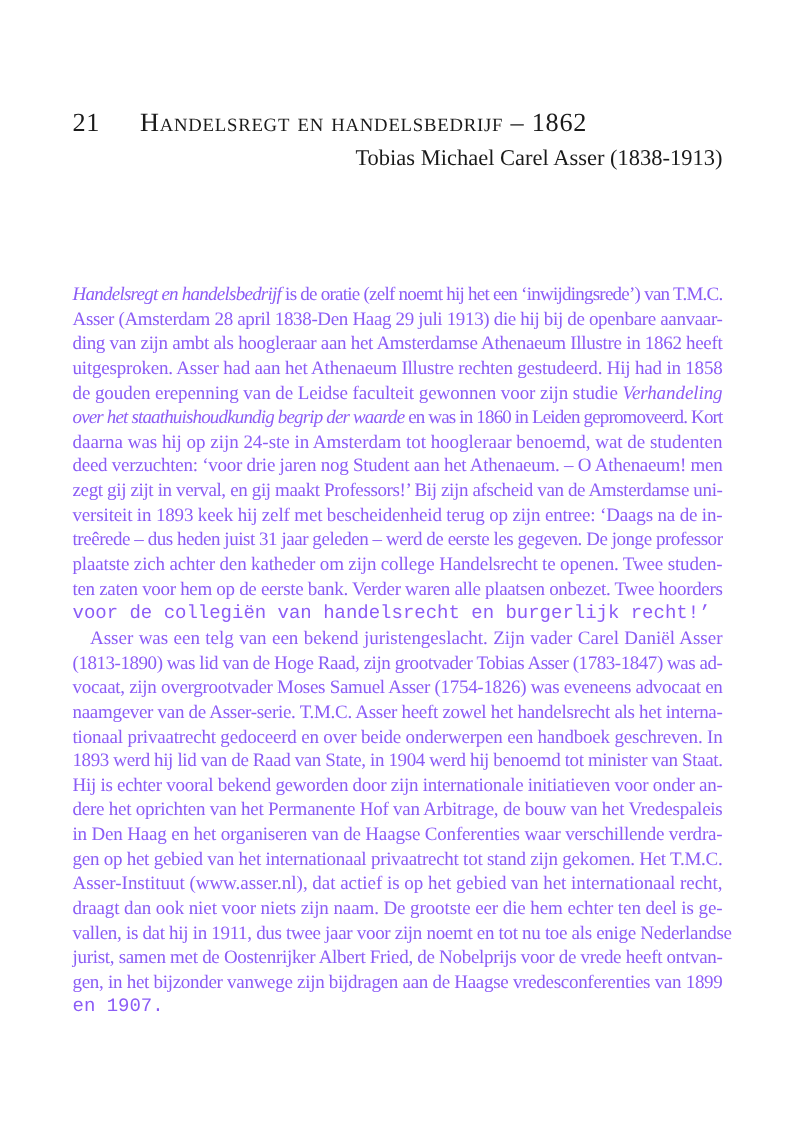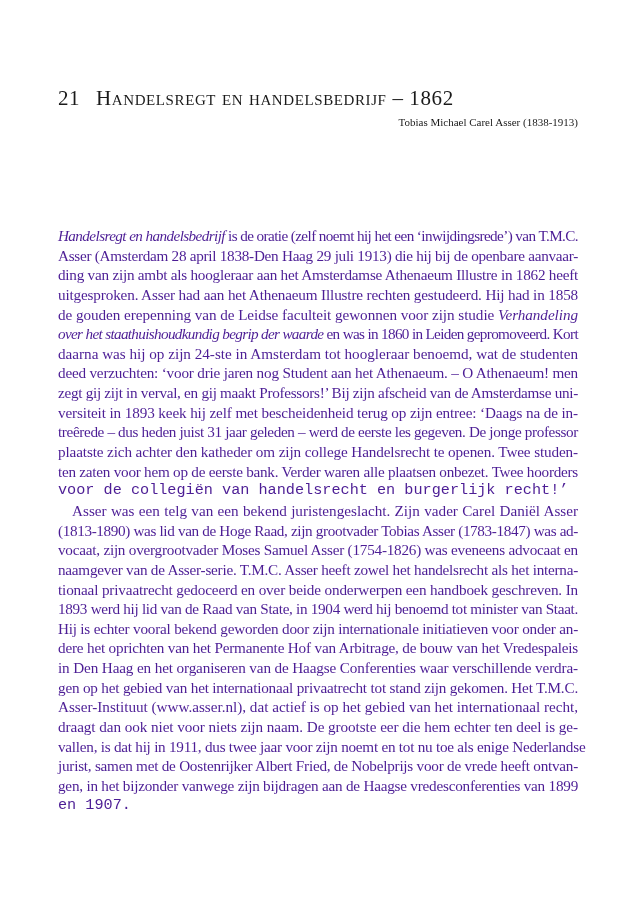--- a/index.html
+++ b/index.html
@@ -3,26 +3,26 @@
 <meta charset="utf-8">
 <style>
   html, body { margin: 0; padding: 0; background: #ffffff; }
   body { width: 635px; height: 907px; position: relative; overflow: hidden;
          font-family: "DejaVu Serif", "Liberation Serif", serif; color: #1e1e1e; }
   .page { position: absolute; left: 0; top: 0; width: 635px; height: 907px; }
   .chapter-head { position: absolute; left: 58px; top: 86px; width: 520px;
                   font-family: "Liberation Serif", serif; font-size: 21px; letter-spacing: 0.6px;
                   color: #1a1a1a; white-space: nowrap; }
   .chapter-num { display: inline-block; width: 38px; }
-  .chapter-title { font-variant: small-caps; }
+  .chapter-title { font-variant: small-caps; margin-left: 16px; }
   .author { position: absolute; right: 57px; top: 116px; font-family: "Liberation Serif", serif;
-            font-size: 11px; color: #1a1a1a; white-space: nowrap; }
+            font-size: 18px; color: #1a1a1a; white-space: nowrap; }
   .body-text { position: absolute; left: 58px; top: 226px; width: 520px;
                font-family: "Liberation Serif", serif; font-size: 15.2px; line-height: 19.65px;
-               text-align: justify; hyphens: manual; color: #4c1d95; }
+               text-align: justify; hyphens: manual; color: #8b5cf6; }
   .line { display: block; text-align: justify; text-align-last: justify; white-space: nowrap; height: 19.65px; overflow: visible; }
   .line.last { text-align-last: left; font-family: Liberation Mono, monospace; }
   em { font-style: italic; }
 </style>
 </head>
 <body>
 
 <div class="page">
   <div class="chapter-head">
     <span class="chapter-num">21</span><span class="chapter-title">Handelsregt en handelsbedrijf – 1862</span>

